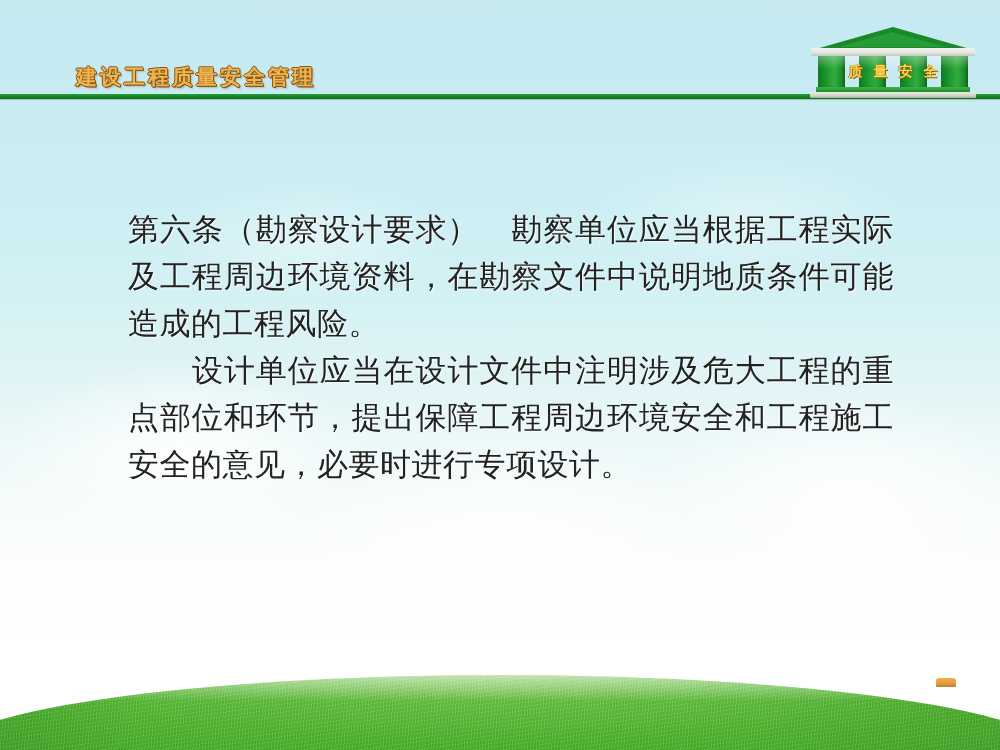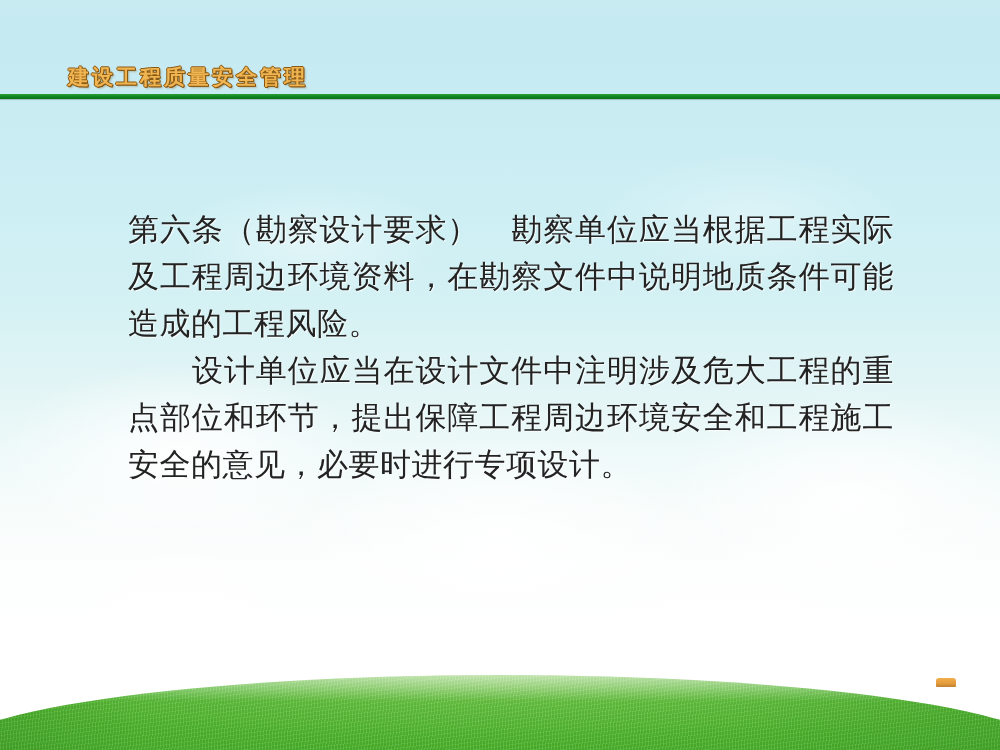--- a/index.html
+++ b/index.html
@@ -57,21 +57,21 @@
 
   
   .header-bar {
     position: absolute;
     left: 0; top: 0;
     width: 1000px;
     height: 100px;
   }
   .header-title {
     position: absolute;
-    left: 68px;
+    left: 76px;
     top: 63px;
     font-family: "Liberation Sans", "DejaVu Sans", sans-serif;
     font-size: 21px;
     font-weight: bold;
     letter-spacing: 3px;
     color: #f0b552;
     text-shadow:
        1px 0 0 #8a5a12, -1px 0 0 #8a5a12,
        0 1px 0 #8a5a12, 0 -1px 0 #8a5a12,
        1px 1px 0 #7a4f10, 2px 2px 2px rgba(120,80,20,0.35);
@@ -268,20 +268,35 @@
   <div class="cloud c1"></div>
   <div class="cloud c2"></div>
   <div class="cloud c3"></div>
   <div class="cloud c5"></div>
   <div class="cloud c4"></div>
 
   <div class="header-bar">
     <div class="header-title">建设工程质量安全管理</div>
     <div class="header-rule"></div>
 
+    <div class="logo">
+      <div class="logo-roof"></div>
+      <div class="logo-roof-hl"></div>
+      <div class="logo-arch"></div>
+      <div class="logo-cols">
+        <div class="logo-col"></div>
+        <div class="logo-col"></div>
+        <div class="logo-col"></div>
+        <div class="logo-col"></div>
+      </div>
+      <div class="logo-gap-shade"></div>
+      <div class="logo-text">质量安全</div>
+      <div class="logo-base1"></div>
+      <div class="logo-base2"></div>
+    </div>
   </div>
 
   <div class="body-text">
     <p class="para p1">第六条（勘察设计要求）　勘察单位应当根据工程实际及工程周边环境资料，在勘察文件中说明地质条件可能造成的工程风险。</p>
     <p class="para p2">设计单位应当在设计文件中注明涉及危大工程的重点部位和环节，提出保障工程周边环境安全和工程施工安全的意见，必要时进行专项设计。</p>
   </div>
 
   <div class="grass-wrap">
     <div class="grass"></div>
     <div class="grass-tex"></div>

